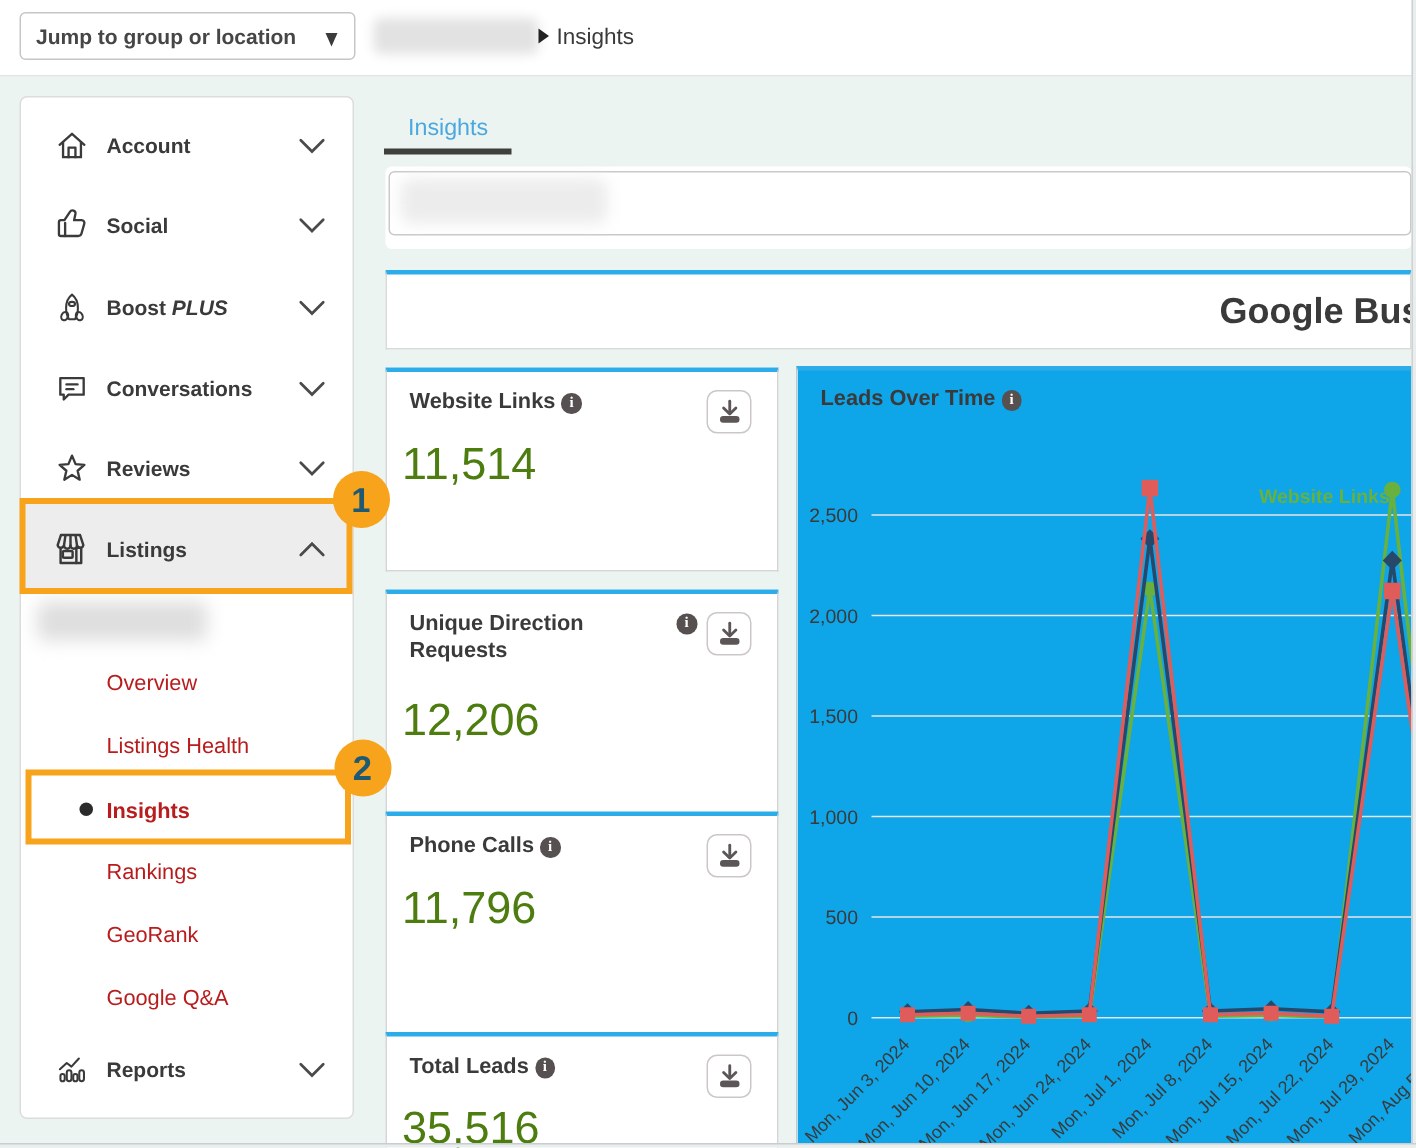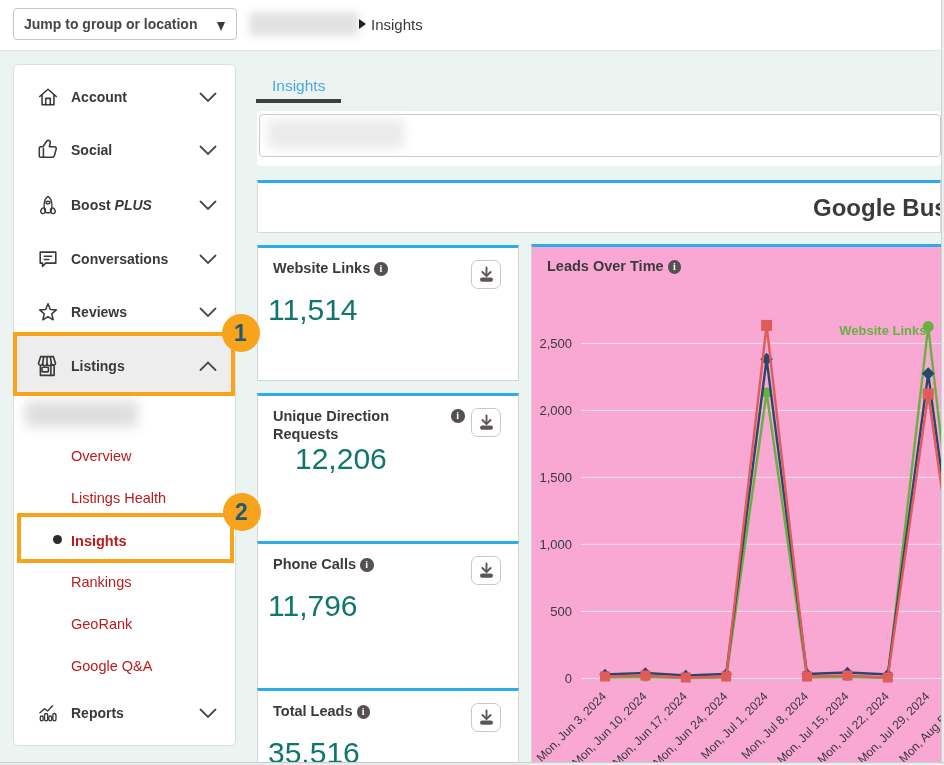--- a/index.html
+++ b/index.html
@@ -34,26 +34,26 @@
 
 #searchcard { left:257px; top:111px; width:684px; height:55px; background:#fff; border-radius:4px; }
 #searchinput { left:259px; top:114px; width:682px; height:43px; background:#fff; border:1px solid #c9c9c9; border-radius:4px; }
 #search-blur { left:267px; top:119px; width:138px; height:30px; background:#ececec; border-radius:7px; filter:blur(5px); }
 
 #gbcard { left:257px; top:180px; width:684px; height:53px; background:#fff; border:1px solid #d9d9d9; border-top:3px solid #2cadea; overflow:hidden; }
 #gbcard .title { position:absolute; left:555px; top:11px; font-size:24px; font-weight:bold; color:#3a3a3a; white-space:nowrap; }
 
 .stat-card { position:absolute; left:257px; width:262px; height:157px; background:#fff; border:1px solid #d5d5d5; border-top:3px solid #2cadea; }
 .stat-title { position:absolute; left:15px; top:11px; font-size:14.5px; font-weight:bold; color:#3a3a3a; line-height:18px; }
-.stat-num { position:absolute; left:10px; top:45px; font-size:30px; color:#0f766e; }
+.stat-num { position:absolute; left:10px; top:45px; font-size:30px; color:#4d7c0f; }
 .dl-btn { position:absolute; right:17px; top:12px; width:30px; height:29px; border:1px solid #cbc7c7; border-radius:7px; background:#fff; }
 .dl-btn svg { position:absolute; left:6px; top:5px; }
 .info { display:inline-block; vertical-align:1px; margin-left:4px; width:13.5px; height:13.5px; border-radius:50%; background:#575050; color:#fff; font-size:10px; font-weight:bold; text-align:center; line-height:13.5px; font-family:"Liberation Serif",serif; }
 
-#chartcard { left:531px; top:244px; width:410px; height:518px; background:#f9a8d4; border-left:1px solid #d5d5d5; border-top:3px solid #2cadea; overflow:hidden; }
+#chartcard { left:531px; top:244px; width:410px; height:518px; background:#0ea5e9; border-left:1px solid #d5d5d5; border-top:3px solid #2cadea; overflow:hidden; }
 #chart-title { position:absolute; left:15px; top:11px; font-size:14.5px; font-weight:bold; }
 
 #rscroll { left:941px; top:0; width:3px; height:765px; background:#e9edee; border-left:1px solid #cdd2d2; z-index:9; }
 #bscroll { left:0; top:762px; width:944px; height:3px; background:#e9edee; border-top:1px solid #c9cdcd; z-index:9; }
 </style>
 </head>
 <body>
 <div id="topbar" class="abs"></div>
 <div id="jumpbox" class="abs">Jump to group or location<span class="tri"></span></div>
 <div id="crumb-blur" class="abs"></div>
@@ -179,21 +179,21 @@
 <div class="stat-card abs" style="top:393px;" id="card2">
   <div class="stat-title" style="width:150px;">Unique Direction Requests</div>
   <div style="position:absolute; left:193px; top:10px;" class="info2"><span class="info" style="margin-left:0;">i</span></div>
   <div class="dl-btn">
       <svg width="17" height="17" viewBox="0 0 17 17">
         <path d="M8.5 1.5 V8.5" stroke="#5c5656" stroke-width="1.9" stroke-linecap="round" fill="none"></path>
         <path d="M4.4 6 L8.5 10 L12.6 6" stroke="#5c5656" stroke-width="1.9" stroke-linecap="round" stroke-linejoin="round" fill="none"></path>
         <rect x="2" y="11.4" width="13" height="4.4" rx="2.2" fill="#5c5656"></rect>
       </svg>
     </div>
-  <div class="stat-num" style="top:46px;margin-left:27px;">12,206</div>
+  <div class="stat-num" style="top:68px;">12,206</div>
 </div>
 <div class="stat-card abs" style="top:541px;" id="card3">
   <div class="stat-title">Phone Calls<span class="info">i</span></div>
   <div class="dl-btn">
       <svg width="17" height="17" viewBox="0 0 17 17">
         <path d="M8.5 1.5 V8.5" stroke="#5c5656" stroke-width="1.9" stroke-linecap="round" fill="none"></path>
         <path d="M4.4 6 L8.5 10 L12.6 6" stroke="#5c5656" stroke-width="1.9" stroke-linecap="round" stroke-linejoin="round" fill="none"></path>
         <rect x="2" y="11.4" width="13" height="4.4" rx="2.2" fill="#5c5656"></rect>
       </svg>
     </div>

